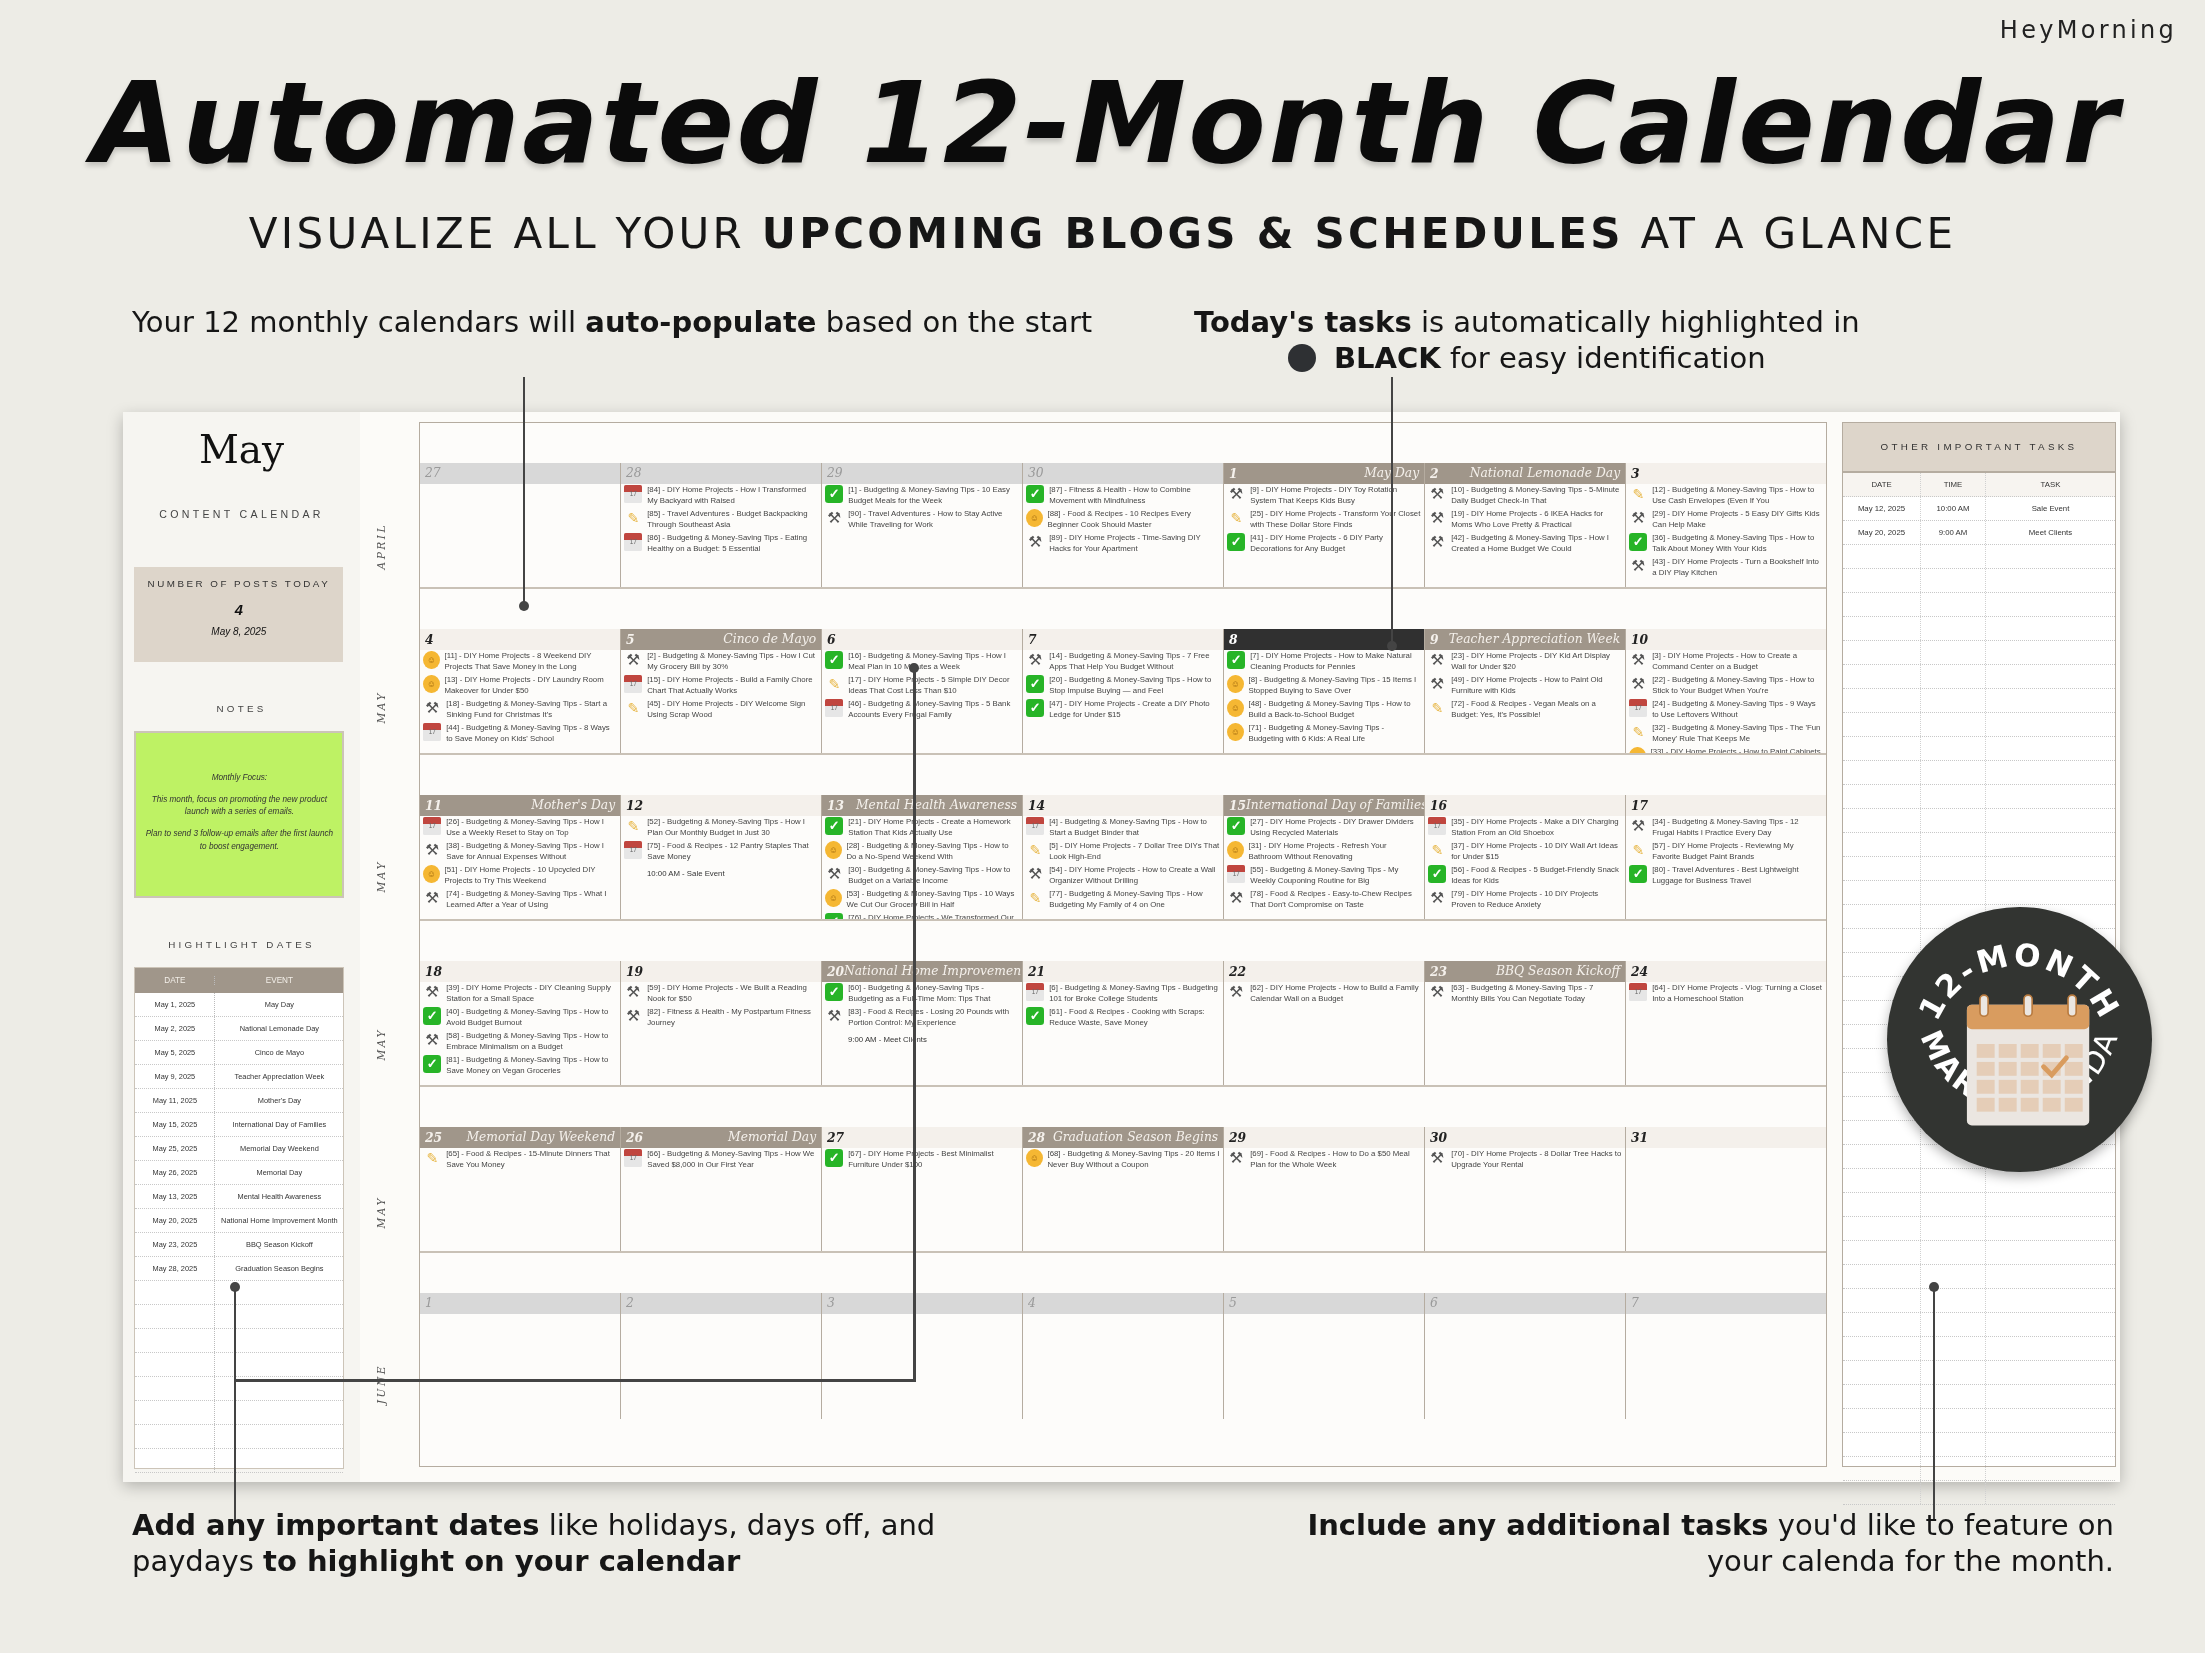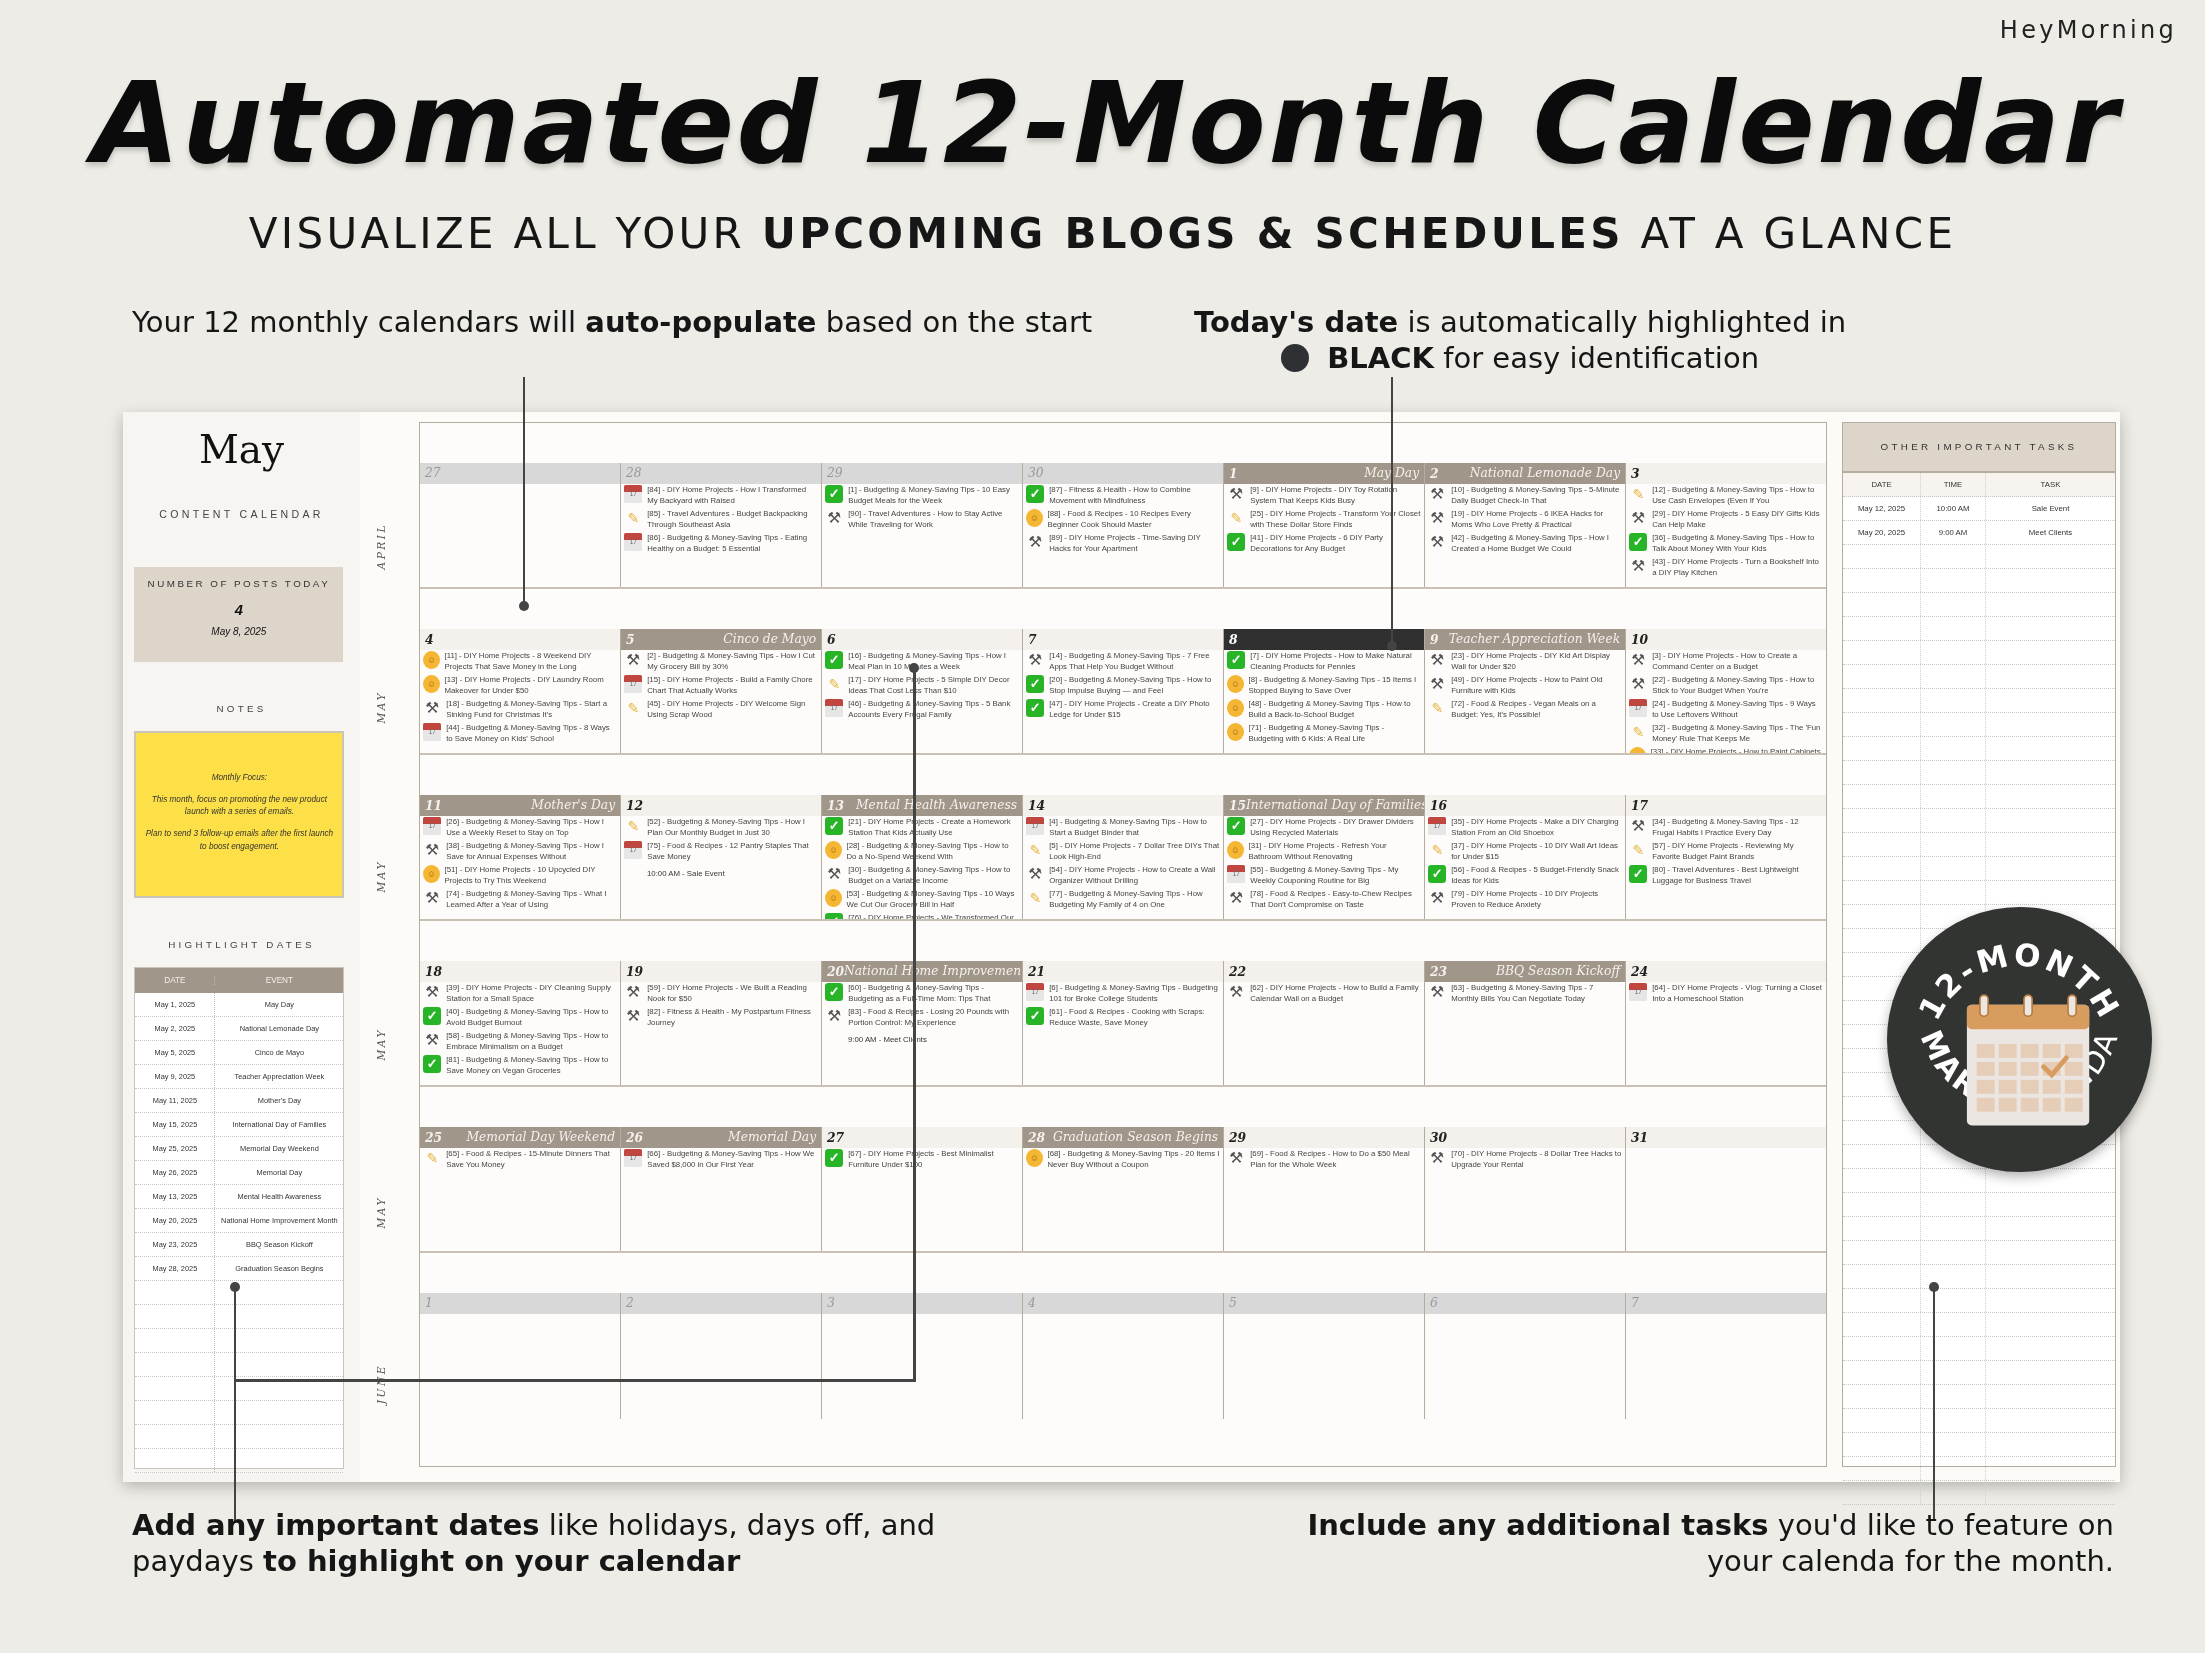--- a/index.html
+++ b/index.html
@@ -36,21 +36,21 @@
     background: #fcfbf8; box-shadow: 0 4.9px 14.7px rgba(0,0,0,0.25);
   }
   .sidebar { position: absolute; left: 0; top: 0; width: 237px; height: 100%; background: #f6f5f1; }
   .month-name { position: absolute; top: 14.7px; width: 100%; text-align: center; font-family: "DejaVu Serif", serif; font-size: 39px; color: #111; }
   .cc-label { position: absolute; top: 96px; width: 100%; text-align: center; font-size: 10.6px; letter-spacing: 3.3px; color: #444; }
   .posts-box { position: absolute; left: 11.4px; top: 155px; width: 209px; height: 95px; background: #ddd5ca; text-align: center; }
   .posts-box .lbl { margin-top: 11.4px; font-size: 9.8px; letter-spacing: 2.5px; color: #333; }
   .posts-box .num { margin-top: 13px; font-size: 14.7px; font-style: italic; font-weight: bold; }
   .posts-box .date { margin-top: 8px; font-size: 10px; font-style: italic; }
   .notes-label { position: absolute; top: 291px; width: 100%; text-align: center; font-size: 9.8px; letter-spacing: 3.3px; color: #444; }
-  .notes-box { position: absolute; left: 11.4px; top: 319px; width: 210px; height: 167px; background: #fde047; border: 2.5px solid #ccc4b8; padding: 39px 8.2px 0; text-align: center; font-size: 8.2px; font-style: italic; color: #333; line-height: 12.3px; }
+  .notes-box { position: absolute; left: 11.4px; top: 319px; width: 210px; height: 167px; background: #bef264; border: 2.5px solid #ccc4b8; padding: 39px 8.2px 0; text-align: center; font-size: 8.2px; font-style: italic; color: #333; line-height: 12.3px; }
   .notes-box p { margin-bottom: 9.8px; }
   .hl-label { position: absolute; top: 527px; width: 100%; text-align: center; font-size: 9.8px; letter-spacing: 3.3px; color: #444; }
   .hl-table { position: absolute; left: 11.4px; top: 555px; width: 210px; height: 502px; background: #fff; border: 1.6px solid #ccc4b8; }
   .hl-head { display: flex; height: 24.5px; background: #a0968a; color: #f3efe9; font-size: 8.2px; align-items: center; }
   .hl-head span:first-child, .hl-row span:first-child { width: 80px; text-align: center; border-right: 0.8px dotted #bbb; }
   .hl-head span:last-child, .hl-row span:last-child { flex: 1; text-align: center; }
   .hl-row { display: flex; height: 24px; align-items: flex-end; border-bottom: 0.8px dotted #c8c8c8; font-size: 7.4px; color: #333; line-height: 9px; }
   .hl-row span { height: 100%; display: flex; align-items: center; justify-content: center; }
 
   .month-strip { position: absolute; left: 237px; top: 0; width: 59px; height: 100%; }
@@ -100,21 +100,21 @@
 <div class="brand">HeyMorning</div>
 <h1 class="title">Automated 12-Month Calendar</h1>
 <div class="subtitle">
   <span>VISUALIZE ALL YOUR </span><b>UPCOMING BLOGS &amp; SCHEDULES</b><span> AT A GLANCE</span>
 </div>
 
 <div class="callout" style="left:132px; top:304px; text-align:center;">
   <span>Your 12 monthly calendars will </span><b>auto-populate</b><span> based on the start</span><br>
 </div>
 <div class="callout" style="left:1194px; top:304px; text-align:center;">
-  <b>Today's date</b><span> is automatically highlighted in</span><br>
+  <b>Today's tasks</b><span> is automatically highlighted in</span><br>
   <span class="dot-black"></span><b>BLACK</b><span> for easy identification</span>
 </div>
 
 <div class="panel">
   <div class="sidebar">
     <div class="month-name">May</div>
     <div class="cc-label">CONTENT CALENDAR</div>
     <div class="posts-box">
       <div class="lbl">NUMBER OF POSTS TODAY</div>
       <div class="num">4</div>

